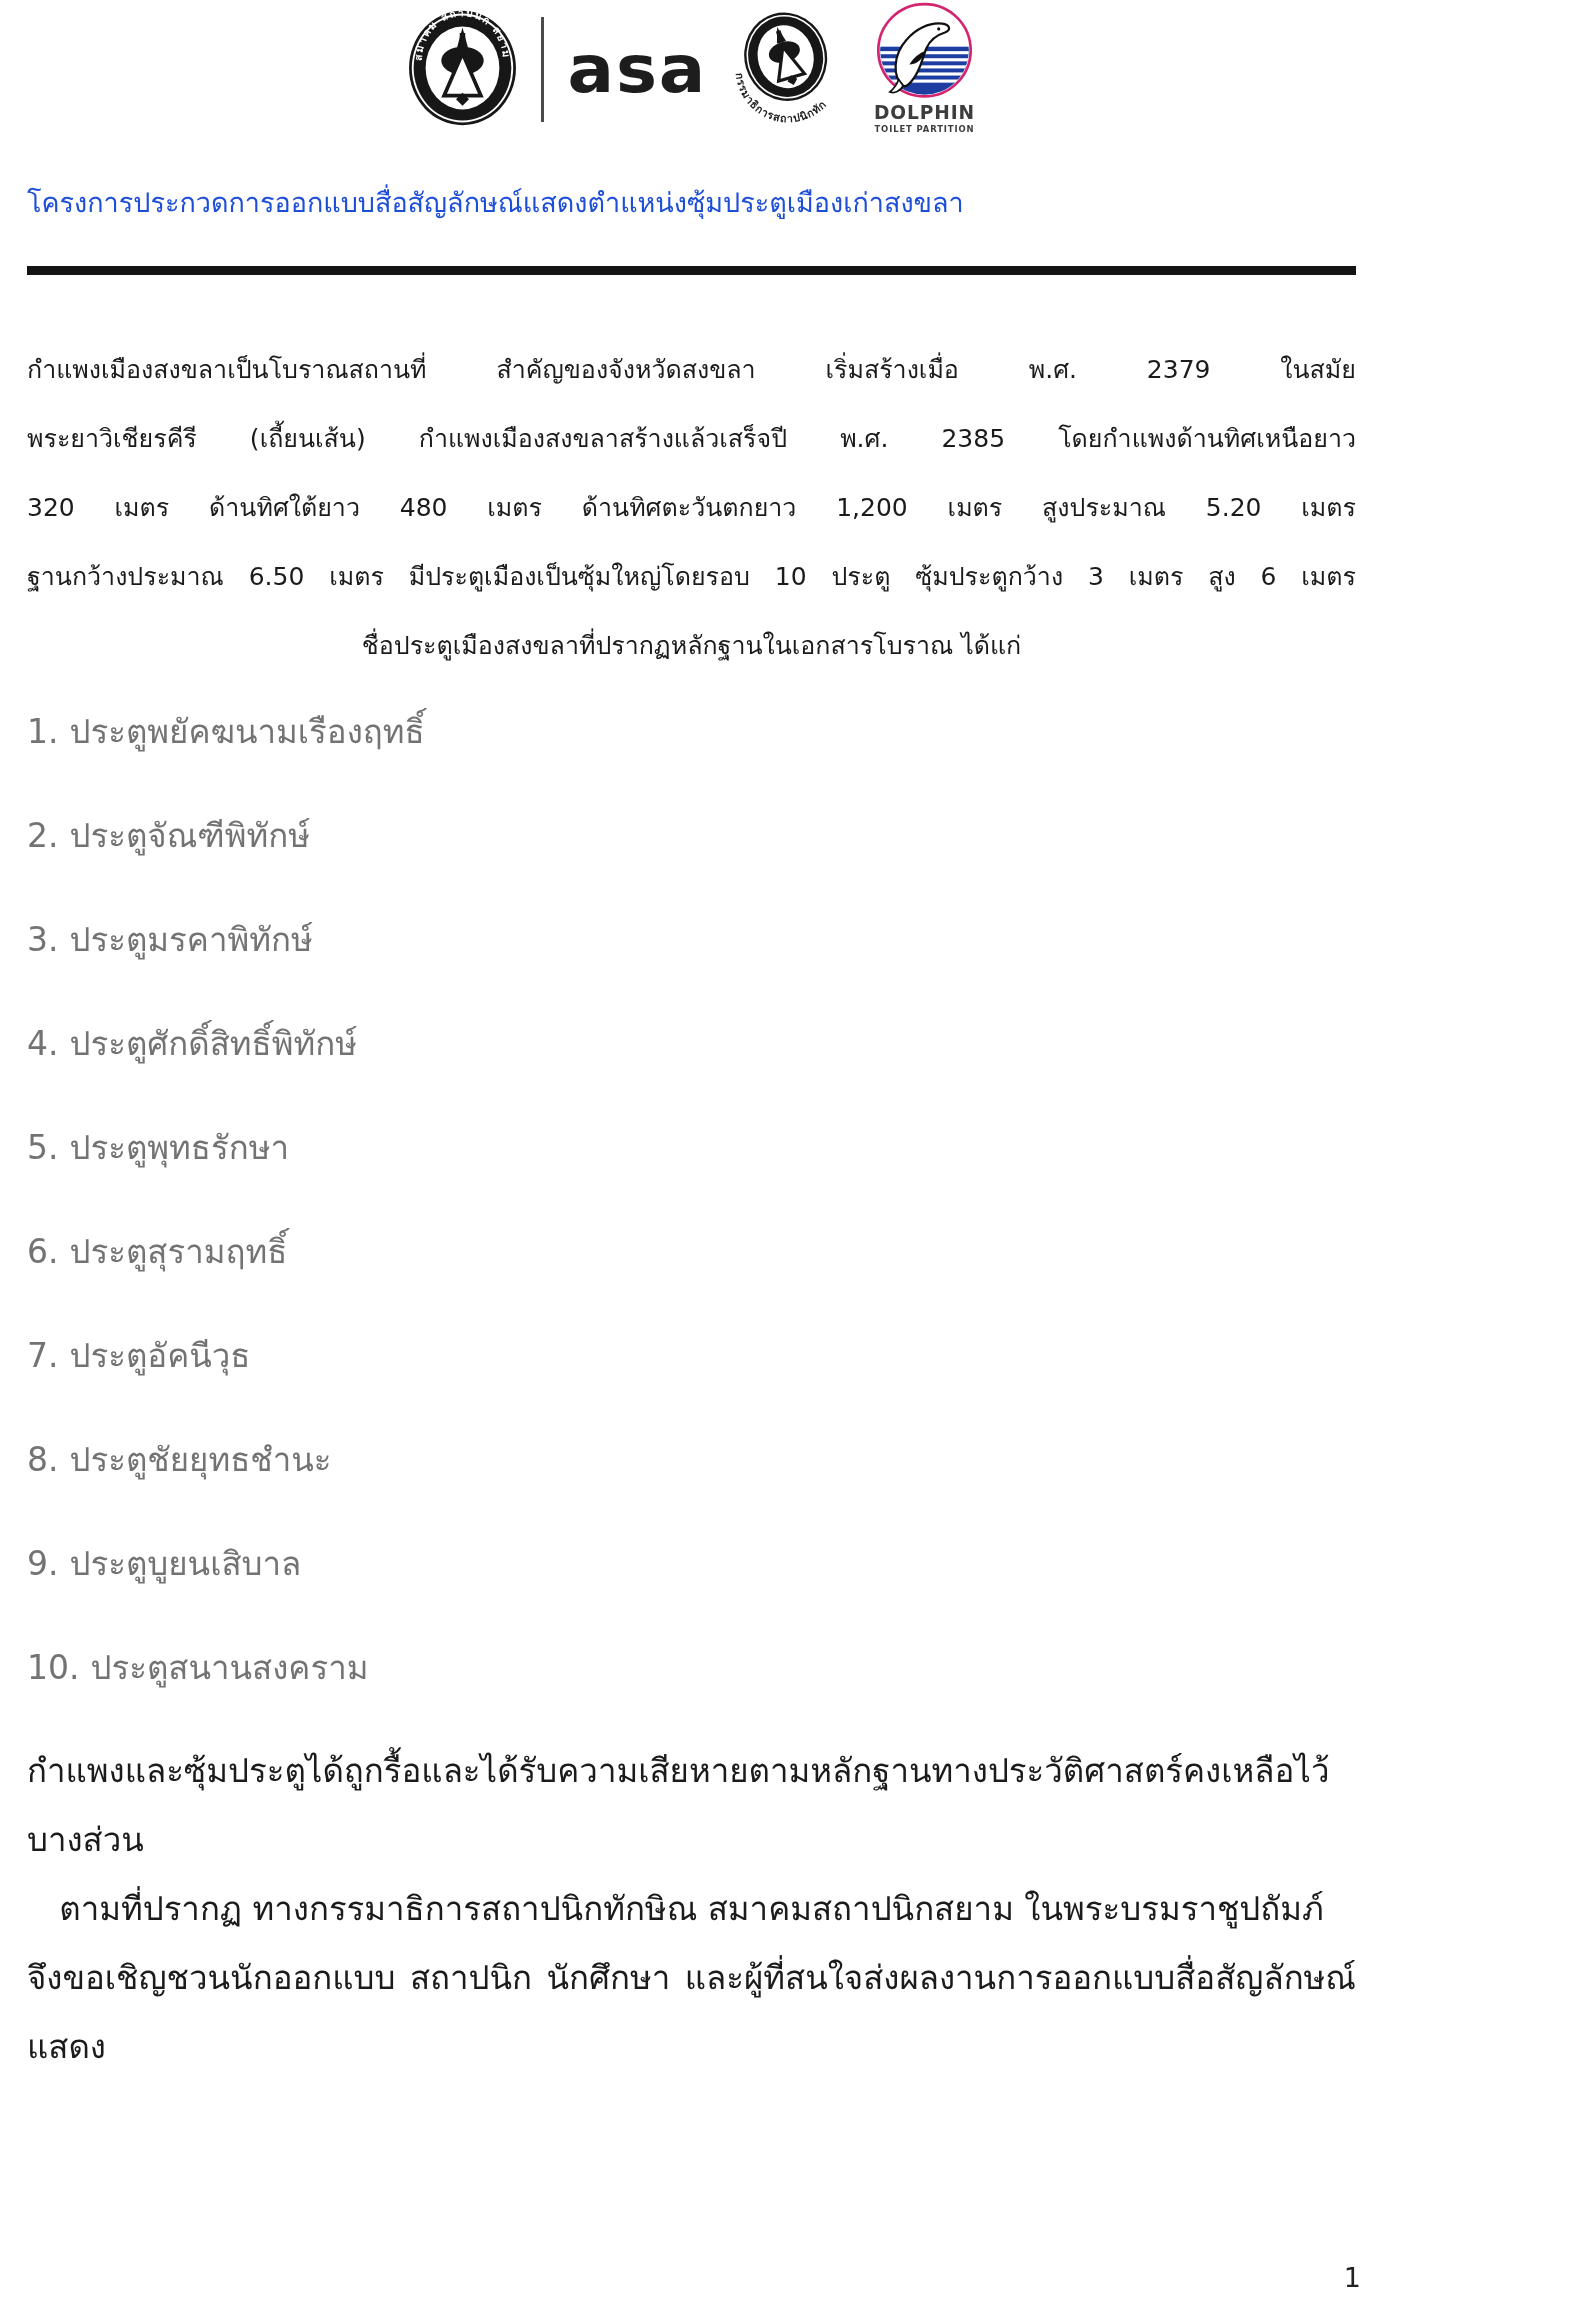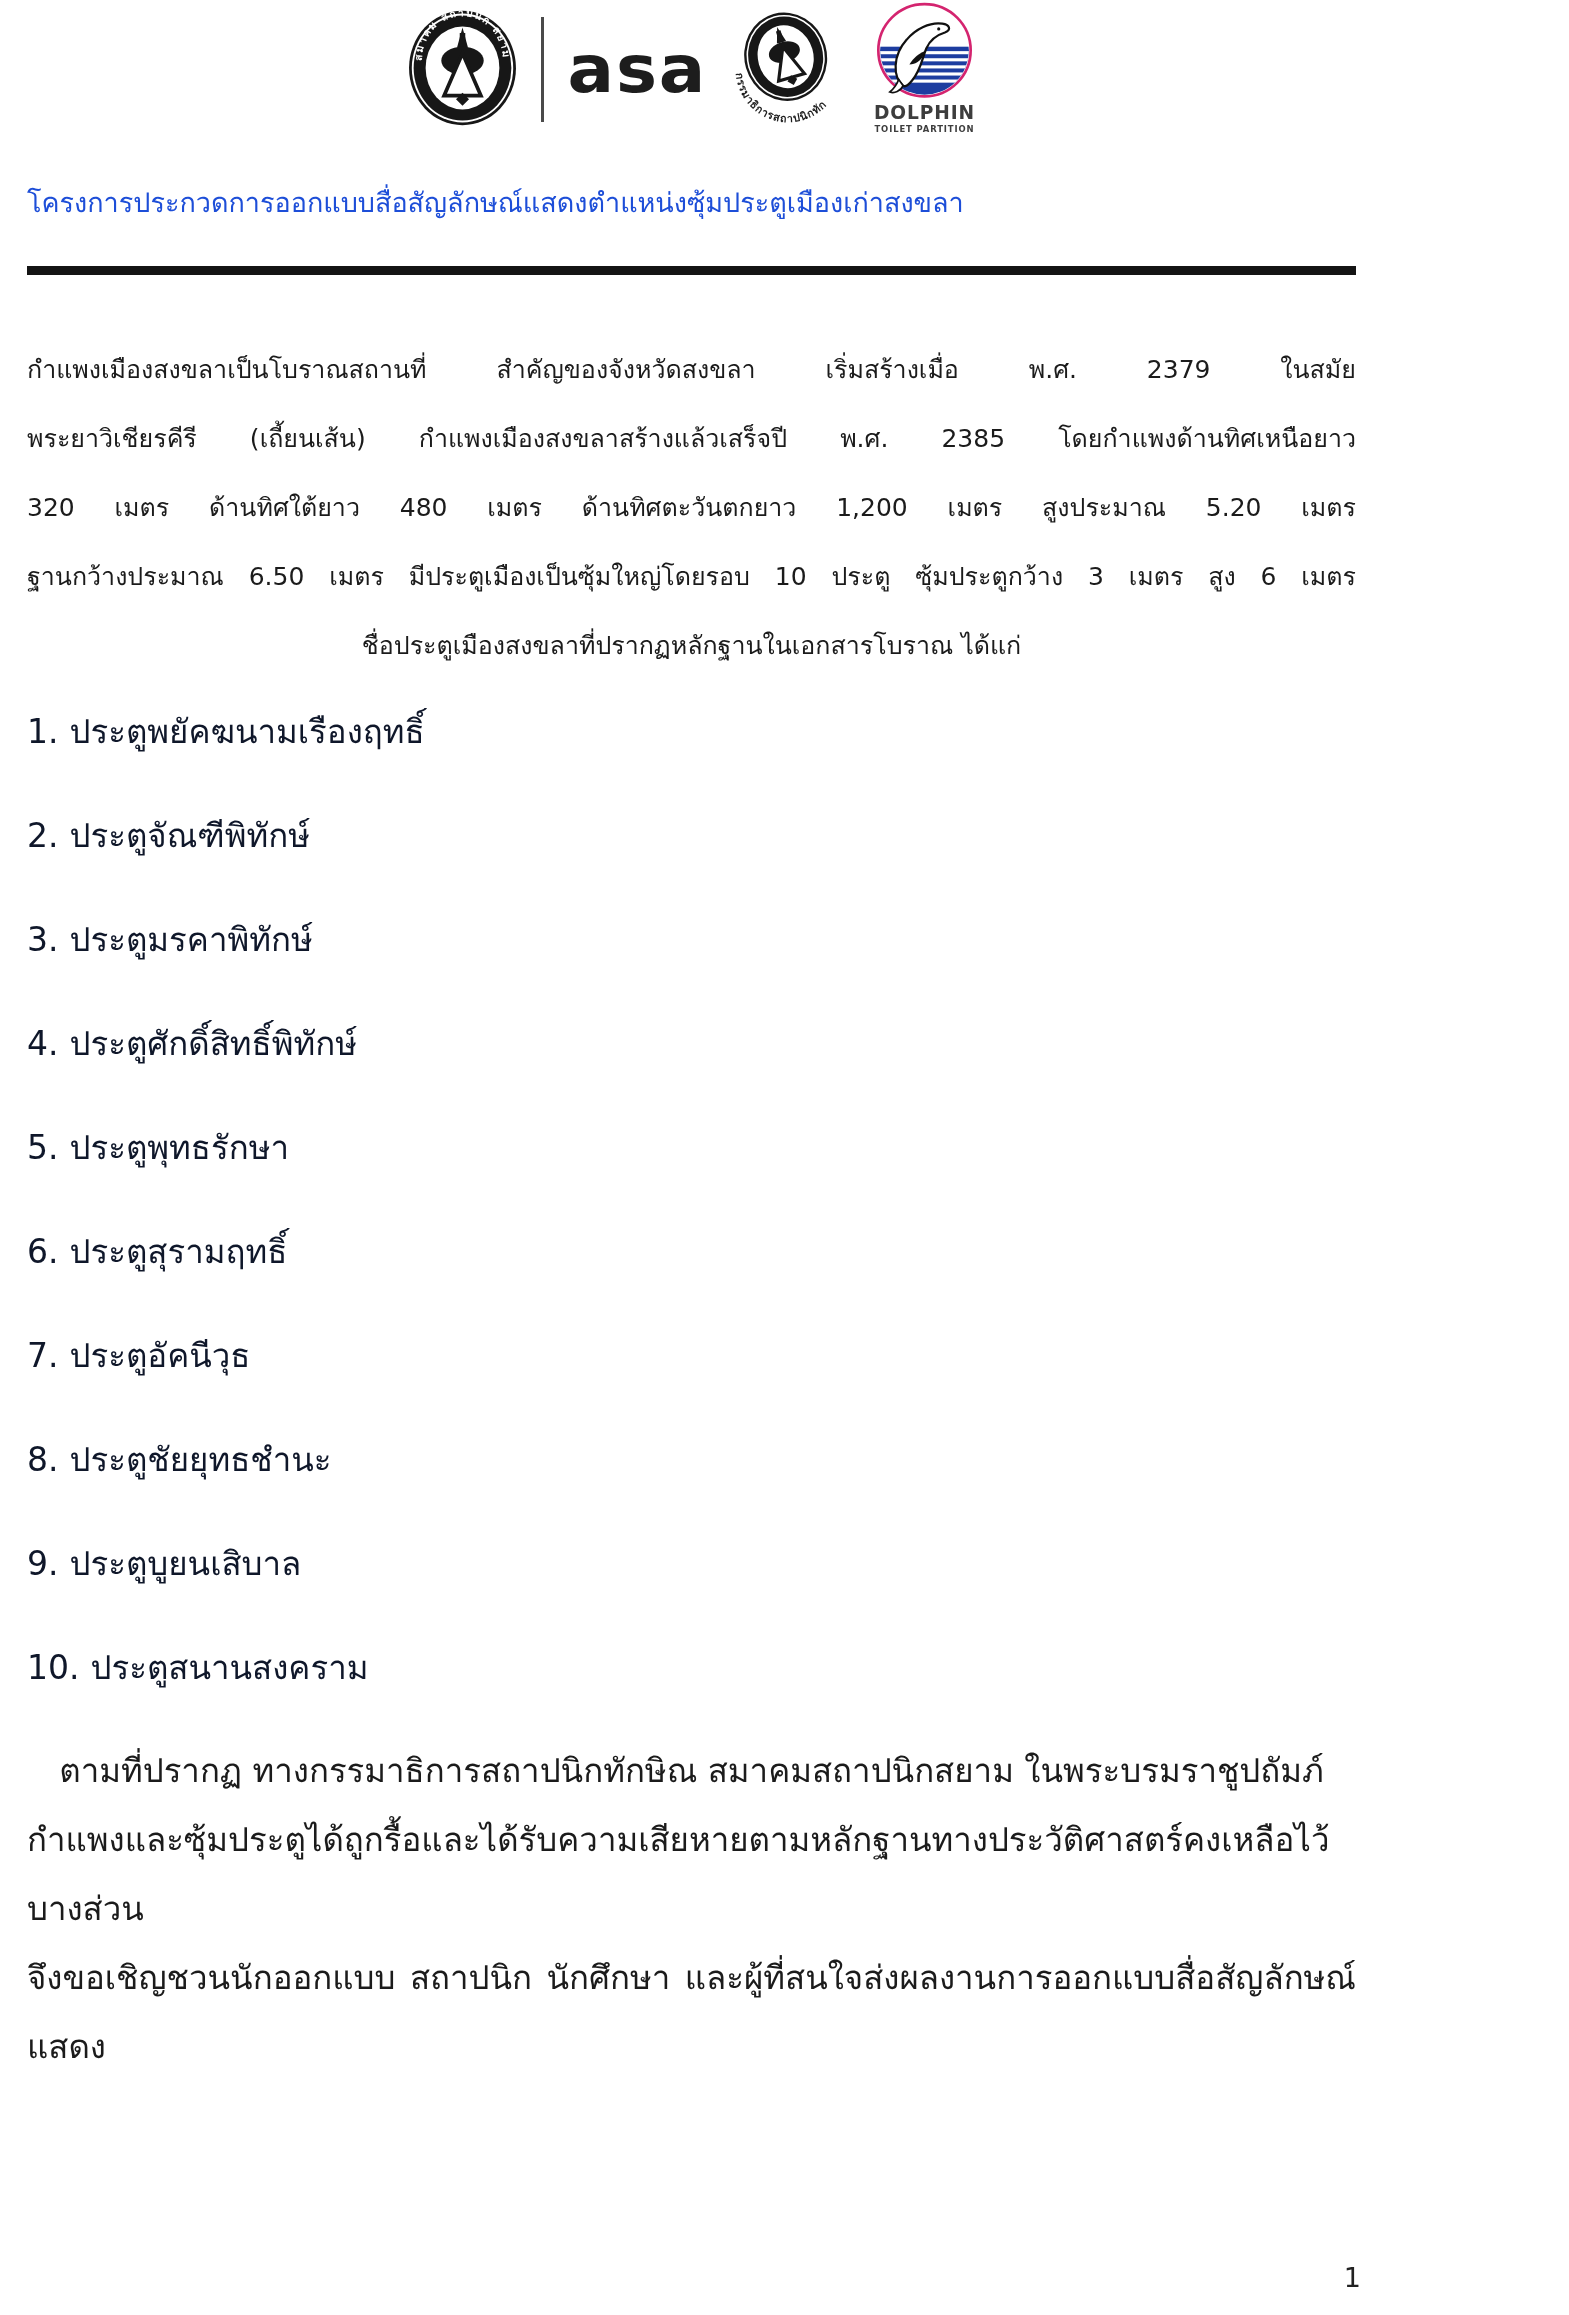--- a/index.html
+++ b/index.html
@@ -32,21 +32,21 @@
     white-space:nowrap; letter-spacing:0;
   }
   .title-rule { height:9px; background:#141414; margin-top:42px; }
 
   
   .intro { margin-top:60px; font-size:25px; line-height:69px; color:#1b1b1b; }
   .closing { margin-top:49px; font-size:33px; line-height:69px; color:#1b1b1b; }
   .tline { text-align:center; }
   .tline.just { text-align:justify; text-align-last:justify; }
 
-  .gates { margin-top:33px; font-size:33px; color:#0f172a; }
+  .gates { margin-top:33px; font-size:33px; color:#737373; }
   .gate { line-height:38px; margin-bottom:66px; }
   .gate:last-child { margin-bottom:4px; }
   .gate-num { padding-right:11px; }
 
   .page-number {
     position:absolute; right:208px; bottom:23.5px;
     font-size:27px; color:#222;
   }
 </style>
 </head>
@@ -148,22 +148,22 @@
       <div class="gate"><span class="gate-num">4.</span><span>ประตูศักดิ์สิทธิ์พิทักษ์</span></div>
       <div class="gate"><span class="gate-num">5.</span><span>ประตูพุทธรักษา</span></div>
       <div class="gate"><span class="gate-num">6.</span><span>ประตูสุรามฤทธิ์</span></div>
       <div class="gate"><span class="gate-num">7.</span><span>ประตูอัคนีวุธ</span></div>
       <div class="gate"><span class="gate-num">8.</span><span>ประตูชัยยุทธชำนะ</span></div>
       <div class="gate"><span class="gate-num">9.</span><span>ประตูบูยนเสิบาล</span></div>
       <div class="gate"><span class="gate-num">10.</span><span>ประตูสนานสงคราม</span></div>
     </div>
 
     <div class="closing">
+      <div class="tline just">กำแพงและซุ้มประตูได้ถูกรื้อและได้รับความเสียหายตามหลักฐานทางประวัติศาสตร์คงเหลือไว้บางส่วน</div>
       <div class="tline">ตามที่ปรากฏ  ทางกรรมาธิการสถาปนิกทักษิณ สมาคมสถาปนิกสยาม ในพระบรมราชูปถัมภ์</div>
-      <div class="tline just">กำแพงและซุ้มประตูได้ถูกรื้อและได้รับความเสียหายตามหลักฐานทางประวัติศาสตร์คงเหลือไว้บางส่วน</div>
       <div class="tline just">จึงขอเชิญชวนนักออกแบบ สถาปนิก นักศึกษา และผู้ที่สนใจส่งผลงานการออกแบบสื่อสัญลักษณ์แสดง</div>
 
     </div>
 
   </div>
 
   <div class="page-number">1</div>
 </div>
 
 

